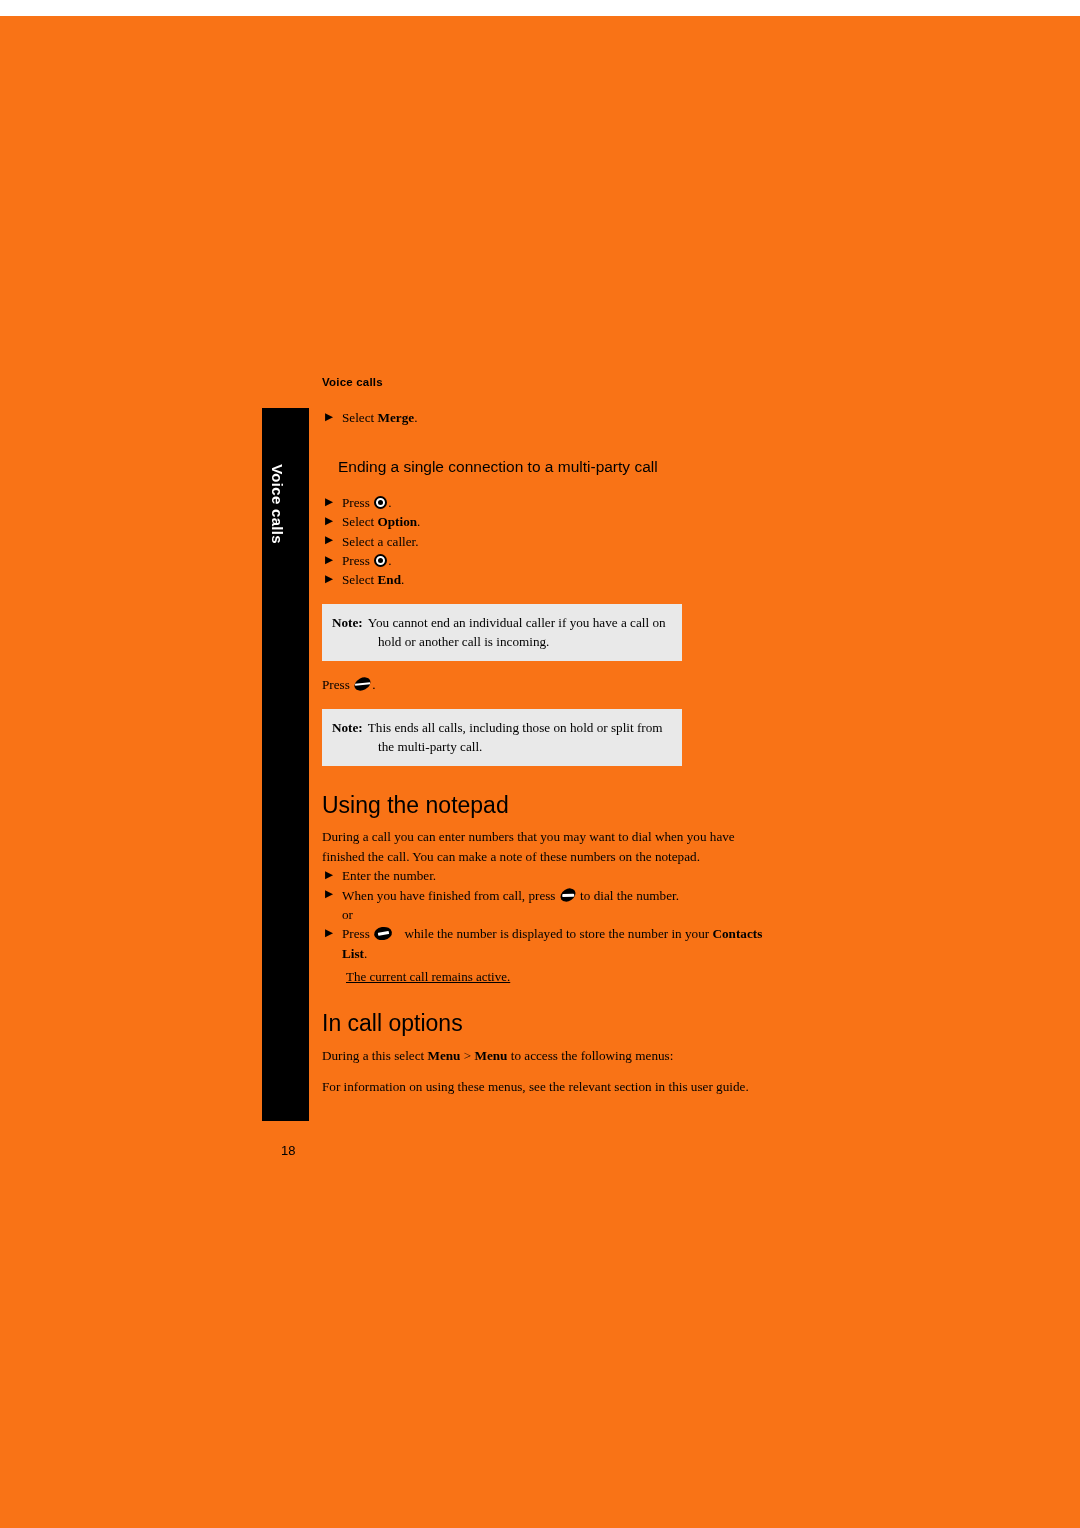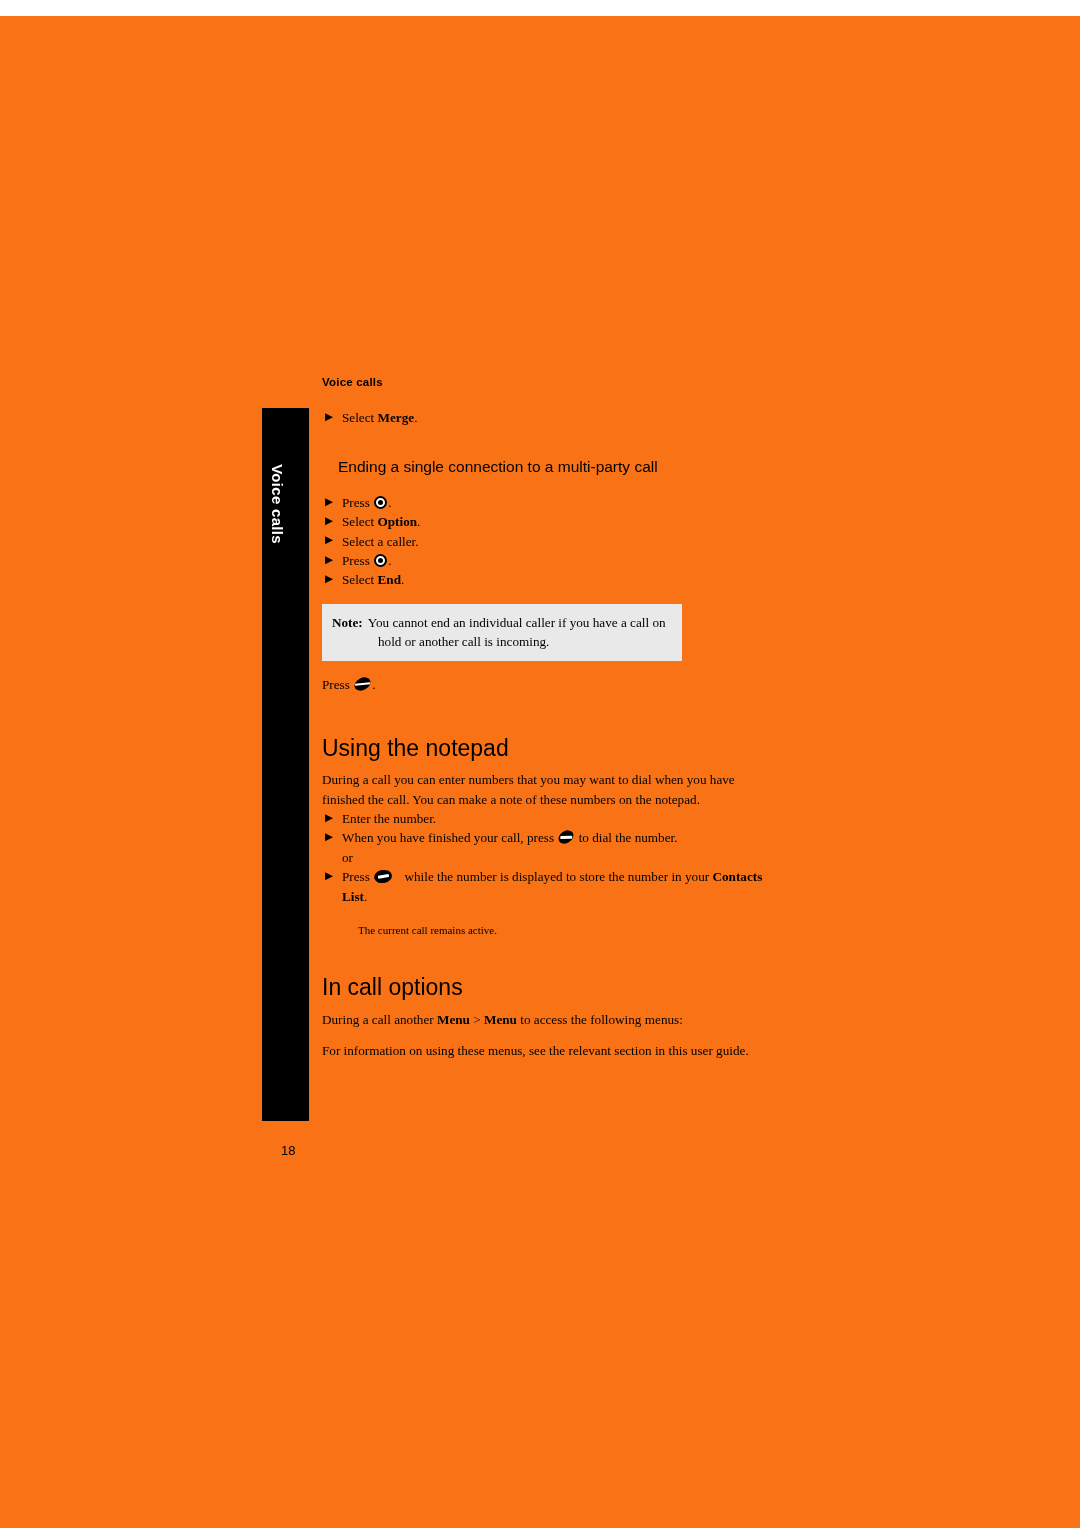--- a/index.html
+++ b/index.html
@@ -116,24 +116,25 @@
     line-height: 1.47;
     list-style: none;
   }
 
   p.body {
     font-size: 13.2px;
     line-height: 1.47;
     margin: 0;
   }
   p.indent-cont {
-    font-size: 11px;
+    font-size: 13px;
     line-height: 1.47;
-    margin: 16px;
+    margin: 4px;
     padding-left: 20px;
+    text-decoration: underline;
   }
 
   b { font-weight: bold; }
 
   
   .note {
     background: #e9e9e9;
     width: 360px;
     box-sizing: border-box;
     padding: 9px 10px 10px 10px;
@@ -296,50 +297,53 @@
       <span class="note-body"><span class="note-lbl">Note:</span><span class="note-gap"></span><span>You cannot end an individual caller if you have a call on hold or another call is incoming.</span></span>
     </div>
 
     <div class="gap-md"></div>
 
 
     <p class="body"><span>Press </span><span class="key key-end"></span><span>.</span></p>
 
     <div class="gap-md"></div>
 
+    <div class="note">
+      <span class="note-body"><span class="note-lbl">Note:</span><span class="note-gap"></span><span>This ends all calls, including those on hold or split from the multi-party call.</span></span>
+    </div>
 
     <div class="gap-xl"></div>
 
     <h1 class="major">Using the notepad</h1>
 
     <div class="gap-sm"></div>
 
     <p class="body">During a call you can enter numbers that you may want to dial when you have finished the call. You can make a note of these numbers on the notepad.</p>
 
     <ul class="steps">
       <li>
         <span class="tri">▶</span><span>Enter the number.</span>
       </li>
       <li>
-        <span class="tri">▶</span><span>When you have finished your call, press </span><span class="key key-dial"></span><span> to dial the number.</span>
+        <span class="tri">▶</span><span>When you have finished from call, press </span><span class="key key-dial"></span><span> to dial the number.</span>
       </li>
       <li class="plain-sub"><span>or</span></li>
       <li>
         <span class="tri">▶</span><span>Press </span><span class="key key-store"></span><span class="key-wide-gap"></span><span> while the number is displayed to store the number in your </span><b>Contacts List</b><span>.</span>
       </li>
     </ul>
     <p class="indent-cont">The current call remains active.</p>
 
     <div class="gap-lg"></div>
 
     <h1 class="major">In call options</h1>
 
     <div class="gap-sm"></div>
 
-    <p class="body"><span>During a call another </span><b>Menu</b><span> &gt; </span><b>Menu</b><span> to access the following menus:</span></p>
+    <p class="body"><span>During a this select </span><b>Menu</b><span> &gt; </span><b>Menu</b><span> to access the following menus:</span></p>
 
     <div style="height:6px"></div>
 
 
     <div style="height:6px"></div>
 
     <p class="body">For information on using these menus, see the relevant section in this user guide.</p>
 
   </div>
 

